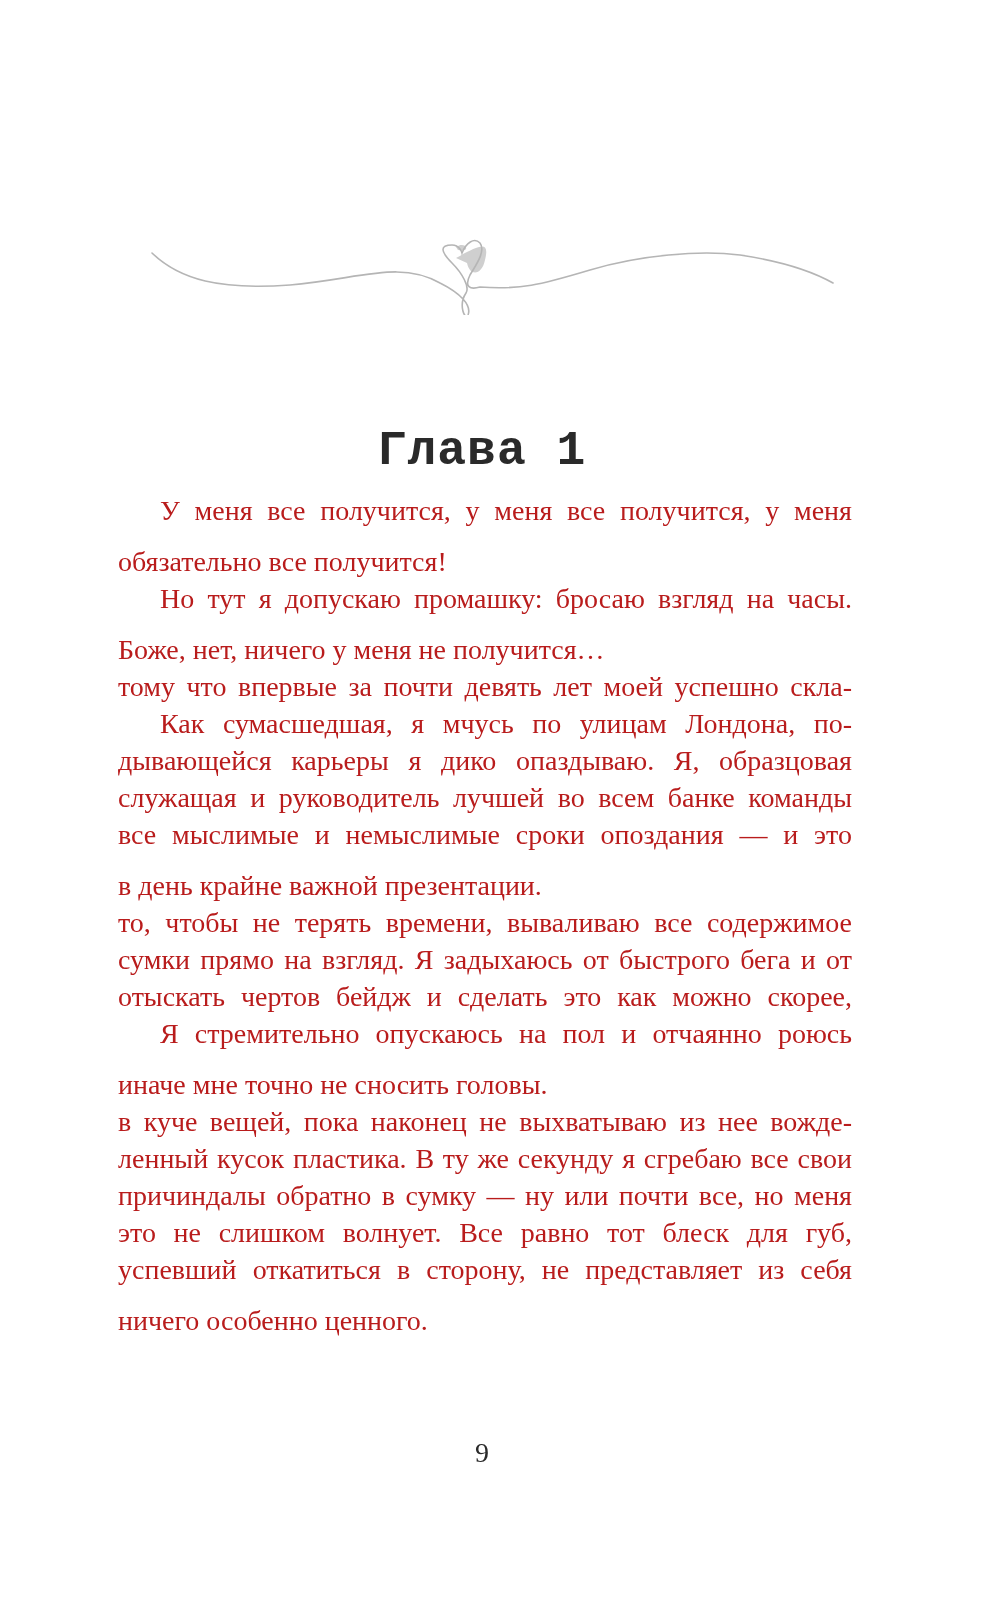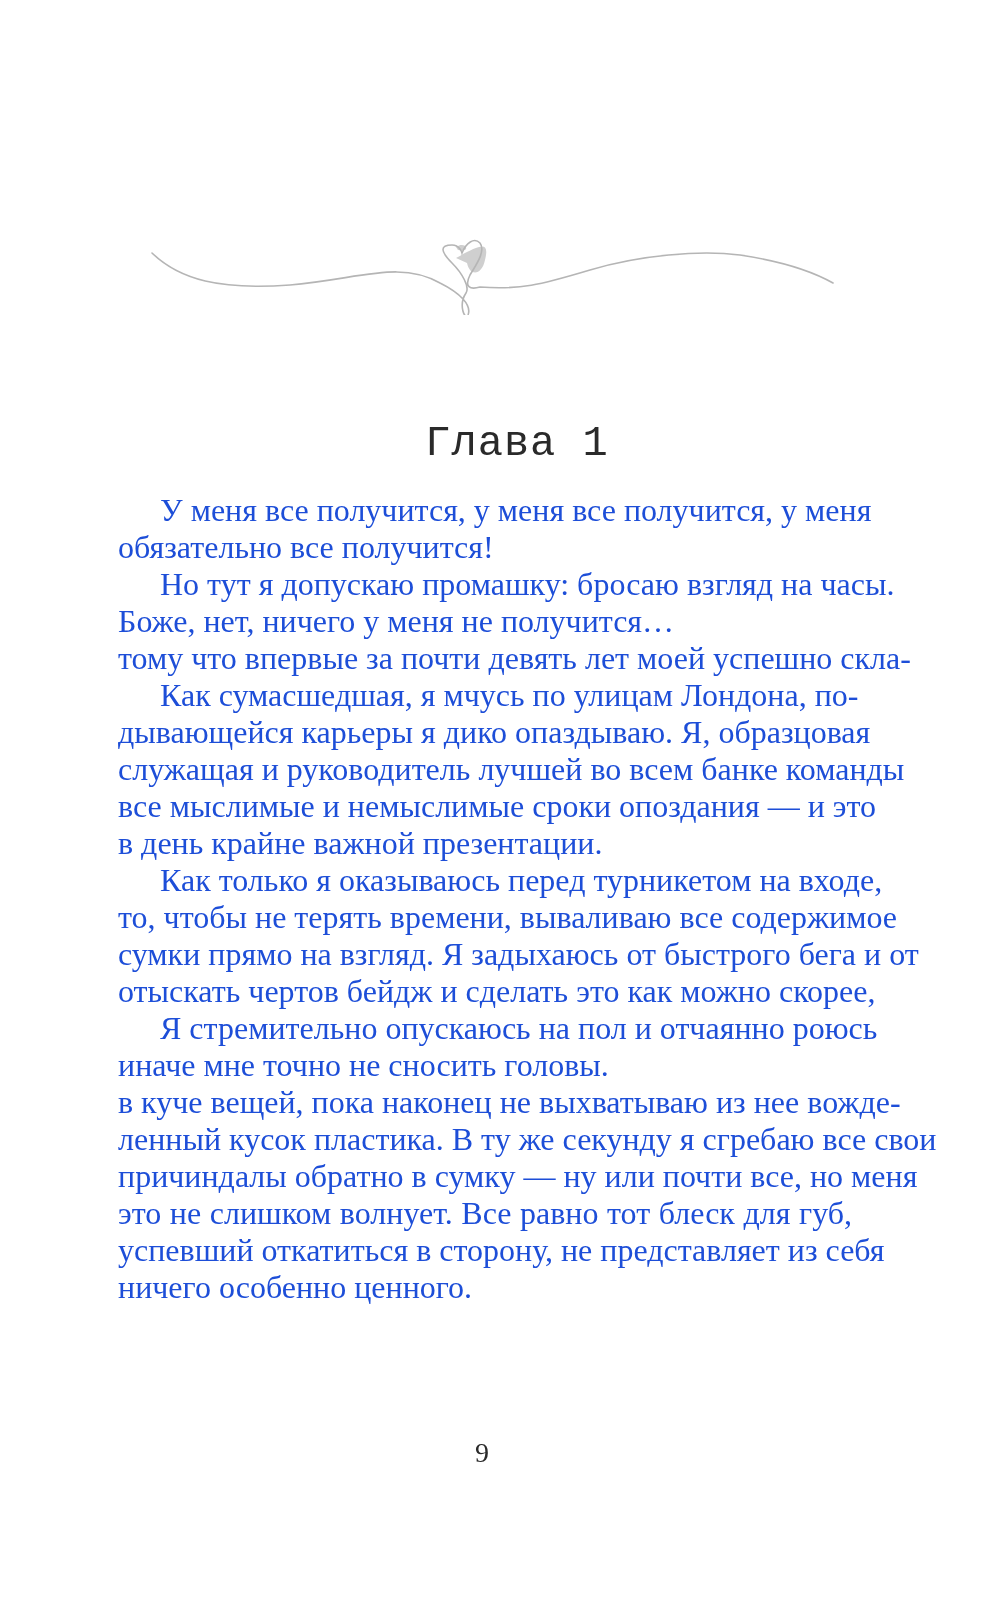--- a/index.html
+++ b/index.html
@@ -1,30 +1,30 @@
 <!DOCTYPE html>
 <html><head>
   <meta charset="utf-8">
   <style>
     html, body { margin: 0; padding: 0; background: #ffffff; }
     body { width: 1000px; height: 1614px; position: relative; overflow: hidden; }
     .ornament { position: absolute; left: 140px; top: 215px; width: 700px; height: 100px; }
     .chapter-title {
       position: absolute; left: 0; width: 964px; top: 392px; text-align: center;
-      font-family: "Liberation Mono", monospace; font-size: 42px; color: #2a2a2a;
-      letter-spacing: 1px; font-weight: normal; margin-left: 35px;
+      font-family: "Liberation Mono", monospace; font-size: 48px; color: #2a2a2a;
+      letter-spacing: 1px; font-weight: bold;
     }
     .body-text {
       position: absolute; left: 118px; top: 492px; width: 734px;
-      font-family: "Liberation Serif", serif; font-size: 32px; color: #1d4ed8;
+      font-family: "Liberation Serif", serif; font-size: 28px; color: #b91c1c;
       line-height: 37px;
     }
     .line { display: block; height: 37px; white-space: nowrap; text-align: justify; text-align-last: justify; }
     .line.indent { padding-left: 42px; }
-    .line.last { text-align-last: left; }
+    .line.last { text-align-last: left; margin-top: 14px; }
     .page-number {
       position: absolute; left: 0; width: 964px; top: 1437px; text-align: center;
       font-family: "Liberation Serif", serif; font-size: 28px; color: #2a2a2a;
     }
   </style>
 </head>
 <body>
 
 <div class="ornament">
   <svg width="700" height="100" viewBox="0 0 700 100" xmlns="http://www.w3.org/2000/svg">
@@ -43,21 +43,20 @@
   <span class="line indent">Но тут я допускаю промашку: бросаю взгляд на часы.</span>
   <span class="line last">Боже, нет, ничего у меня не получится…</span>
 
   <span class="line">тому что впервые за почти девять лет моей успешно скла-</span>
   <span class="line indent">Как сумасшедшая, я мчусь по улицам Лондона, по-</span>
   <span class="line">дывающейся карьеры я дико опаздываю. Я, образцовая</span>
   <span class="line">служащая и руководитель лучшей во всем банке команды</span>
   <span class="line">все мыслимые и немыслимые сроки опоздания — и это</span>
   <span class="line last">в день крайне важной презентации.</span>
 
-  <span class="line indent">Как только я оказываюсь перед турникетом на входе,</span>
   <span class="line">то, чтобы не терять времени, вываливаю все содержимое</span>
   <span class="line">сумки прямо на взгляд. Я задыхаюсь от быстрого бега и от</span>
   <span class="line">отыскать чертов бейдж и сделать это как можно скорее,</span>
   <span class="line indent">Я стремительно опускаюсь на пол и отчаянно роюсь</span>
 
   <span class="line last">иначе мне точно не сносить головы.</span>
   <span class="line">в куче вещей, пока наконец не выхватываю из нее вожде-</span>
   <span class="line">ленный кусок пластика. В ту же секунду я сгребаю все свои</span>
   <span class="line">причиндалы обратно в сумку — ну или почти все, но меня</span>
   <span class="line">это не слишком волнует. Все равно тот блеск для губ,</span>

